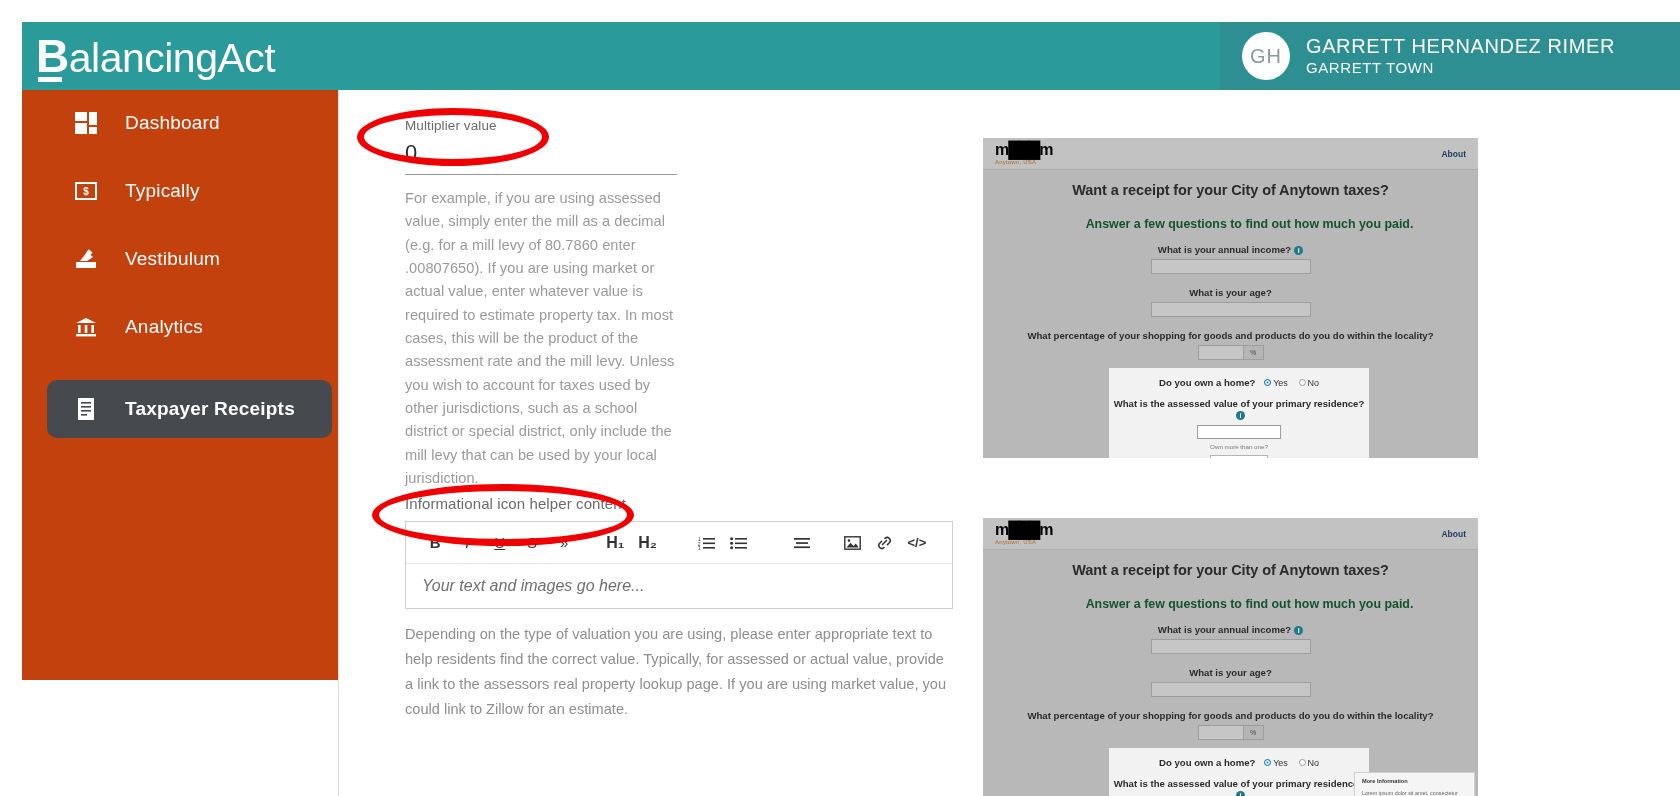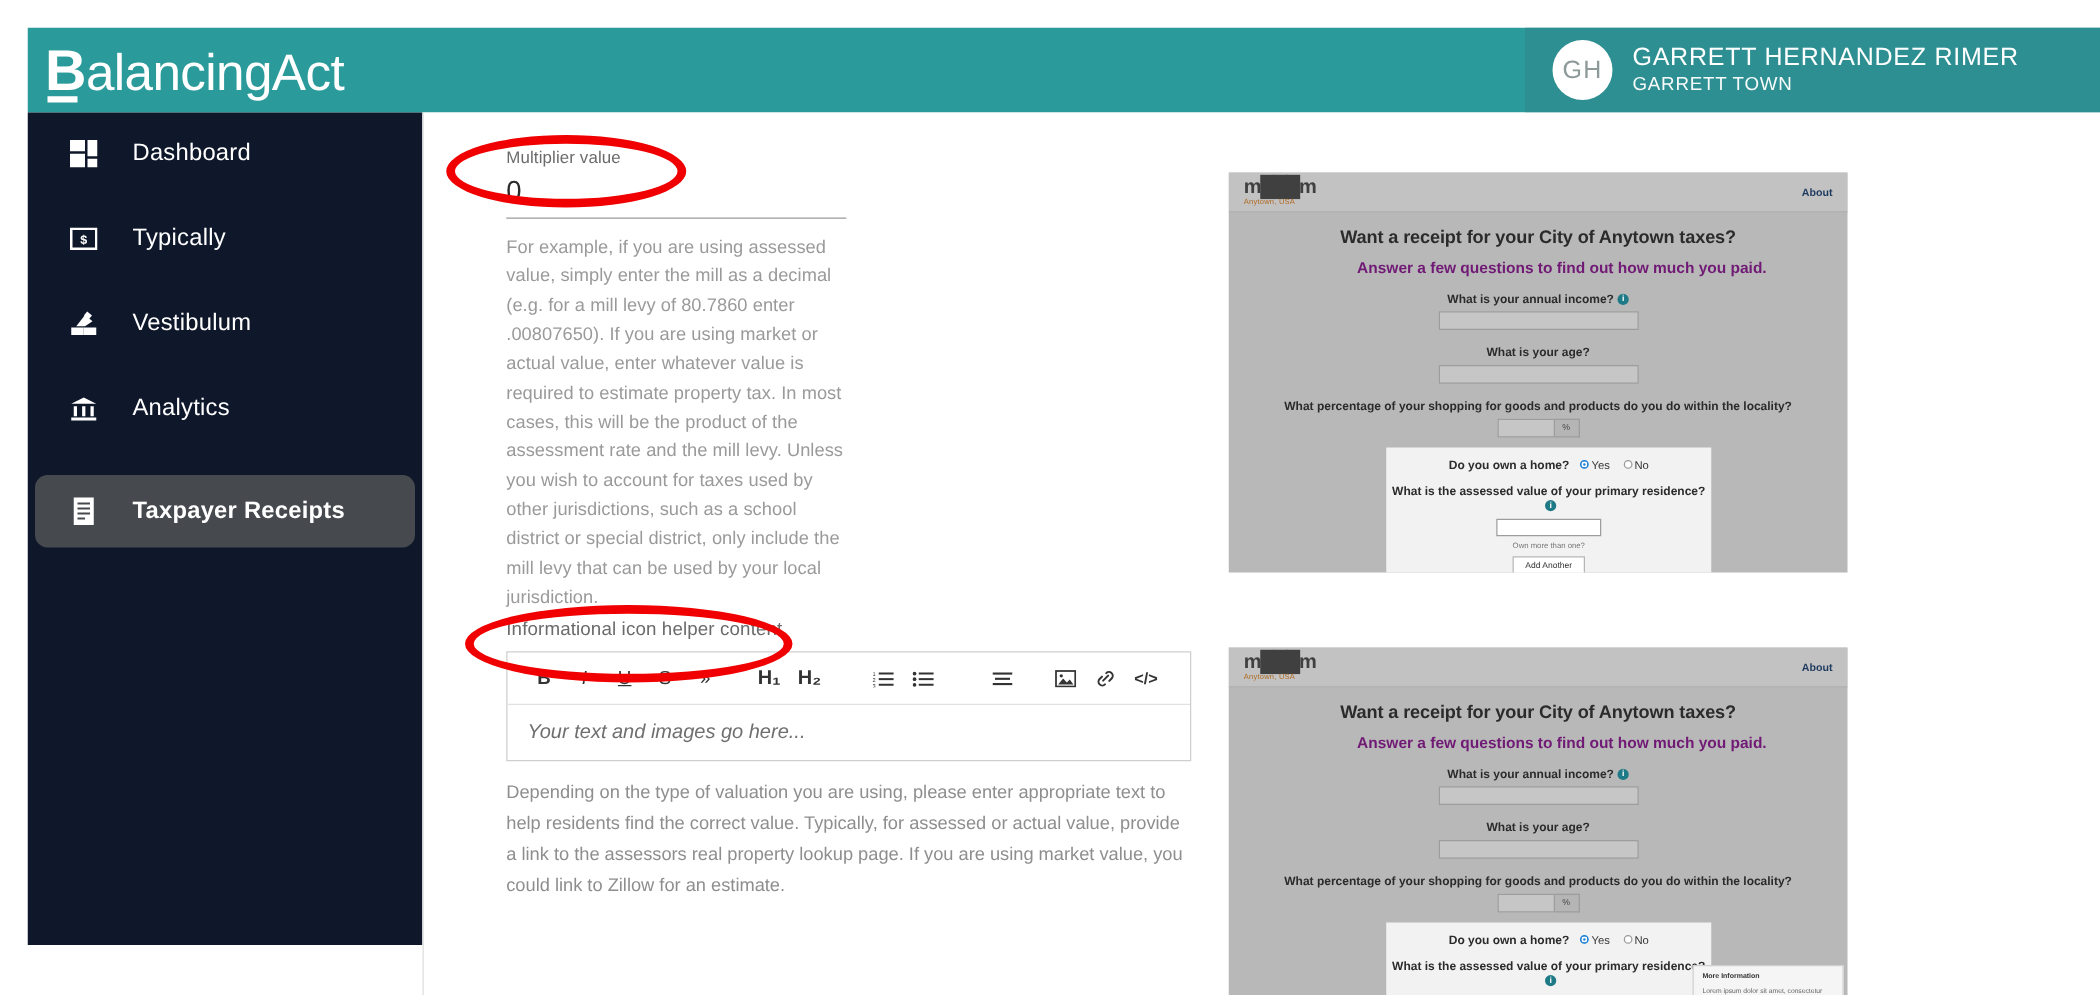--- a/index.html
+++ b/index.html
@@ -44,22 +44,23 @@
     background:#ffffff; color:#8e9a9a;
     display:flex; align-items:center; justify-content:center;
     font-size:20px; letter-spacing:1px; flex:0 0 auto;
   }
   .user-meta { margin-left:16px; color:#ffffff; }
   .user-name { font-size:20px; letter-spacing:0.6px; line-height:1.15; }
   .user-org  { font-size:15px; letter-spacing:0.6px; line-height:1.3; opacity:0.96; }
 
   
   .sidebar {
-    position:absolute; left:22px; top:90px; width:316px; height:666px;
-    background:#0f172a;
+    position:absolute; left:22px; top:90px; width:316px; height:590px;
+    background:#c2410c;
+    padding-left:19px;
   }
   .nav-item {
     display:flex; align-items:center; height:42px;
     margin: 0 6px; padding-left:26px; color:#ffffff;
     border-radius:8px;
   }
   .nav-item + .nav-item { margin-top:26px; }
   .nav-item .nav-ico {
     width:26px; height:26px; flex:0 0 26px;
     display:flex; align-items:center; justify-content:center;
@@ -124,27 +125,27 @@
     position:absolute; background:#b8b8b8; overflow:hidden;
   }
   .preview-1 { left:645px; top:48px; width:495px; height:320px; }
   .preview-2 { left:645px; top:428px; width:495px; height:278px; }
 
   .pv-topbar {
     height:32px; background:#c2c2c2; border-bottom:1px solid #aeaeae;
     display:flex; align-items:center; justify-content:space-between; padding:0 12px;
   }
   .pv-logo { display:flex; flex-direction:column; line-height:1; }
-  .pv-logo-glyph { font-size:16px; font-weight:700; color:#404040; letter-spacing:-1px; }
+  .pv-logo-glyph { font-size:16px; font-weight:700; color:#000000; letter-spacing:-1px; }
   .pv-logo-sub { font-size:6px; color:#b06a22; letter-spacing:0.2px; margin-top:1px;}
   .pv-about { font-size:8.5px; color:#1f3a5f; font-weight:700; }
 
   .pv-body { padding-top:12px; text-align:center; }
   .pv-h1 { font-size:14.5px; font-weight:700; color:#2b2b2b; letter-spacing:-0.1px; }
-  .pv-h2 { font-size:12.4px; font-weight:700; color:#701a75; margin-top:9px;padding-left:38px; }
+  .pv-h2 { font-size:12.4px; font-weight:700; color:#14532d; margin-top:19px;padding-left:38px; }
   .pv-q  { font-size:9.6px; font-weight:700; color:#2b2b2b; margin-top:13px; }
   .pv-input {
     width:160px; height:15px; background:#c6c6c6; border:1px solid #9d9d9d;
     margin:4px auto 0; display:block;
   }
   .pv-pct-wrap { display:flex; justify-content:center; margin-top:4px; }
   .pv-pct-input { width:46px; height:15px; background:#c6c6c6; border:1px solid #9d9d9d; }
   .pv-pct-sign {
     width:20px; height:15px; background:#b5b5b5; border:1px solid #9d9d9d; border-left:none;
     font-size:7px; color:#444; display:flex; align-items:center; justify-content:center;

